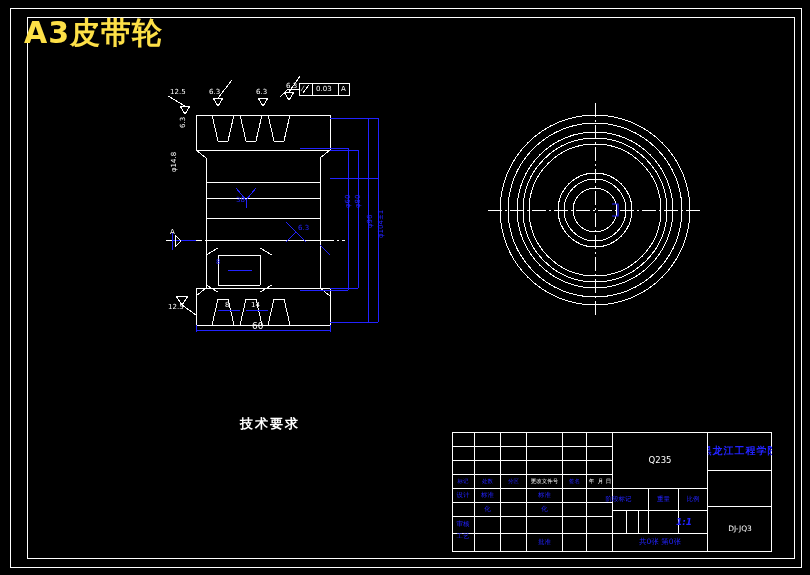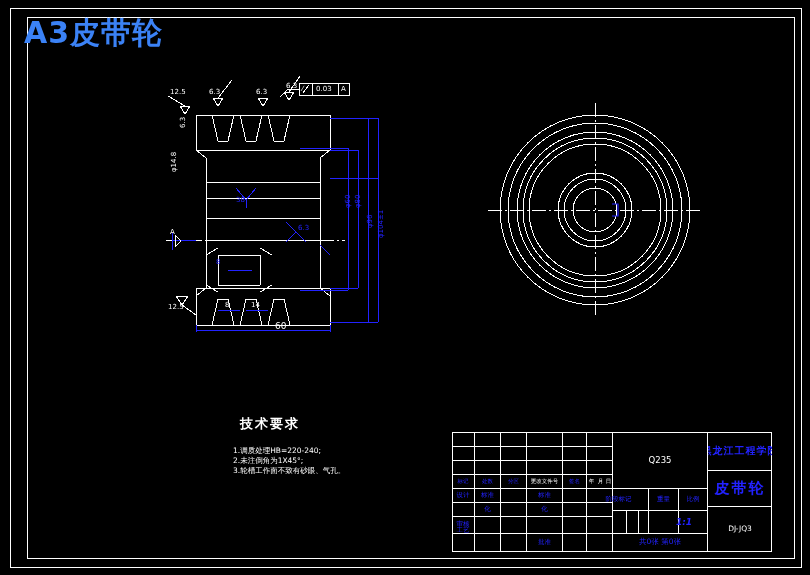--- a/index.html
+++ b/index.html
@@ -7,21 +7,21 @@
        font-family:"DejaVu Sans","Liberation Sans",sans-serif;}
   #stage{position:relative;width:810px;height:575px;background:#000;}
 
   .abs{position:absolute;}
 
   
   .frame-outer{left:10px;top:8px;width:790px;height:558px;border:1px solid #ffffff;}
   .frame-inner{left:27px;top:17px;width:766px;height:540px;border:1px solid #ffffff;}
 
   
-  .sheet-title{left:24px;top:16px;color:#3b82f6;font-size:30px;font-weight:bold;
+  .sheet-title{left:24px;top:16px;color:#fde047;font-size:30px;font-weight:bold;
                letter-spacing:1px;line-height:34px;white-space:nowrap;
                font-family:"DejaVu Sans","Liberation Sans",sans-serif;}
 
   
   .txt-w{color:#ffffff;font-size:7px;line-height:8px;white-space:nowrap;}
   .txt-b{color:#2222ff;font-size:7px;line-height:8px;white-space:nowrap;}
   .rot90{transform:rotate(-90deg);transform-origin:left top;}
 
   
   .tech-head{left:240px;top:415px;color:#ffffff;font-size:13px;font-weight:bold;
@@ -49,25 +49,20 @@
 <body>
 
 <div id="stage">
 
   <div class="abs frame-outer"></div>
   <div class="abs frame-inner"></div>
 
   <div class="abs sheet-title">A3皮带轮</div>
 
   <div class="abs tech-head">技术要求</div>
-  <div class="abs tech-list">
-    <div>1.调质处理HB=220-240;</div>
-    <div>2.未注倒角为1X45°;</div>
-    <div>3.轮槽工作面不致有砂眼、气孔。</div>
-  </div>
 
   <svg class="overlay" viewBox="0 0 810 575" xmlns="http://www.w3.org/2000/svg">
     <g stroke="#ffffff" fill="none" stroke-width="1" shape-rendering="crispEdges">
 
       <path d="M196,115 L330,115"></path>
 
       <path d="M196,150 L330,150"></path>
 
       <path d="M196,115 L196,150"></path>
       <path d="M330,115 L330,150"></path>
@@ -209,21 +204,21 @@
   <div class="abs txt-b" style="left:298px;top:224px;">6.3</div>
   <div class="abs txt-b" style="left:216px;top:258px;">8</div>
 
   <div class="abs txt-b rot90" style="left:344px;top:208px;">φ60</div>
   <div class="abs txt-b rot90" style="left:354px;top:208px;">φ80</div>
   <div class="abs txt-b rot90" style="left:366px;top:228px;">φ96</div>
   <div class="abs txt-b rot90" style="left:377px;top:238px;">φ104±1</div>
 
   <div class="abs txt-w" style="left:225px;top:301px;">8</div>
   <div class="abs txt-w" style="left:251px;top:301px;">14</div>
-  <div class="abs txt-w" style="left:275px;top:322px;font-size:9px;">60</div>
+  <div class="abs txt-w" style="left:252px;top:322px;font-size:9px;">60</div>
 
   <div class="abs tb">
 
     <div class="tb-line" style="left:0;top:0;width:320px;height:1px;"></div>
     <div class="tb-line" style="left:0;top:119px;width:320px;height:1px;"></div>
     <div class="tb-line" style="left:0;top:0;width:1px;height:120px;"></div>
     <div class="tb-line" style="left:319px;top:0;width:1px;height:120px;"></div>
 
     <div class="tb-line" style="left:0;top:14px;width:160px;height:1px;"></div>
     <div class="tb-line" style="left:0;top:28px;width:160px;height:1px;"></div>
@@ -256,34 +251,33 @@
     <div class="tb-cell f5" style="left:23px;top:42px;width:25px;height:14px;">处数</div>
     <div class="tb-cell f5" style="left:49px;top:42px;width:25px;height:14px;">分区</div>
     <div class="tb-cell f5 white" style="left:75px;top:42px;width:35px;height:14px;">更改文件号</div>
     <div class="tb-cell f5" style="left:111px;top:42px;width:23px;height:14px;">签名</div>
     <div class="tb-cell f5 white" style="left:135px;top:42px;width:9px;height:14px;">年</div>
     <div class="tb-cell f5 white" style="left:144px;top:42px;width:9px;height:14px;">月</div>
     <div class="tb-cell f5 white" style="left:152px;top:42px;width:9px;height:14px;">日</div>
 
     <div class="tb-cell f6" style="left:0;top:56px;width:22px;height:14px;">设计</div>
     <div class="tb-cell f6" style="left:0;top:84px;width:22px;height:17px;">审核</div>
-    <div class="tb-cell f6" style="left:0;top:89px;width:22px;height:18px;">工艺</div>
+    <div class="tb-cell f6" style="left:0;top:95px;width:22px;height:18px;">工艺</div>
 
     <div class="tb-cell f6" style="left:23px;top:56px;width:25px;height:14px;">标准</div>
     <div class="tb-cell f6" style="left:23px;top:70px;width:25px;height:14px;">化</div>
 
     <div class="tb-cell f6" style="left:75px;top:56px;width:35px;height:14px;">标准</div>
     <div class="tb-cell f6" style="left:75px;top:70px;width:35px;height:14px;">化</div>
     <div class="tb-cell f6" style="left:75px;top:101px;width:35px;height:18px;">批准</div>
 
     <div class="tb-cell f8 white" style="left:161px;top:14px;width:94px;height:28px;">Q235</div>
     <div class="tb-cell f6" style="left:149px;top:56px;width:35px;height:22px;">阶段标记</div>
     <div class="tb-cell f6" style="left:197px;top:56px;width:29px;height:22px;">重量</div>
     <div class="tb-cell f6" style="left:227px;top:56px;width:28px;height:22px;">比例</div>
     <div class="tb-cell f9i" style="left:218px;top:78px;width:28px;height:23px;">1:1</div>
     <div class="tb-cell f7" style="left:161px;top:101px;width:94px;height:18px;">共0张 第0张</div>
 
     <div class="tb-cell f10" style="left:256px;top:0;width:64px;height:38px;">黑龙江工程学院</div>
-    <div class="tb-cell f14" style="left:256px;top:38px;width:64px;height:36px;">皮带轮</div>
     <div class="tb-cell f7 white" style="left:256px;top:74px;width:64px;height:45px;">DJ-JQ3</div>
   </div>
 
 </div>
 
 </body></html>

